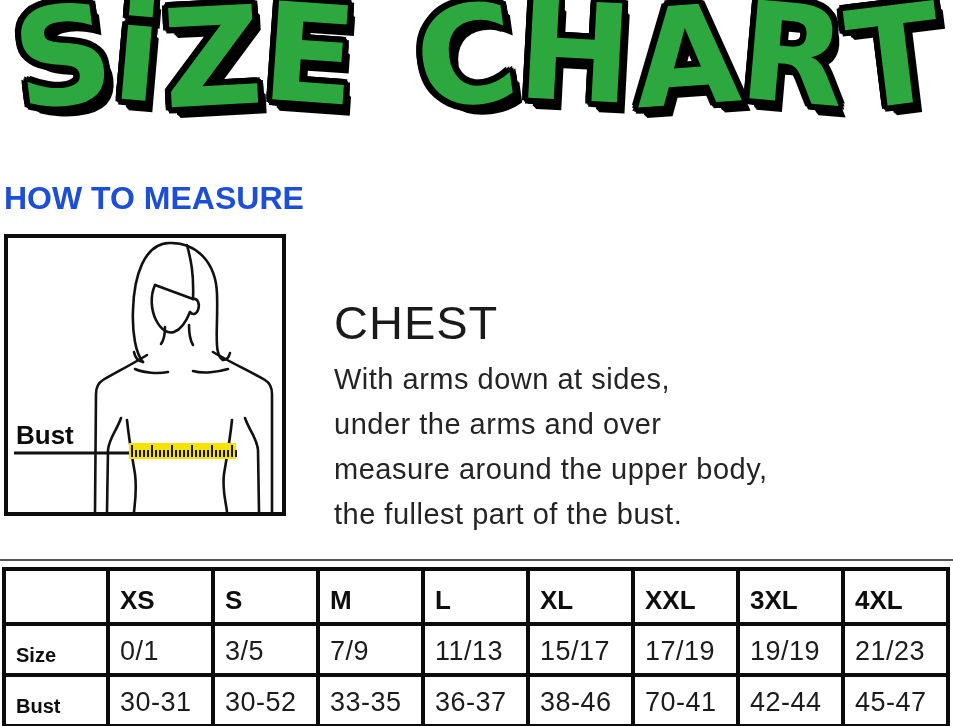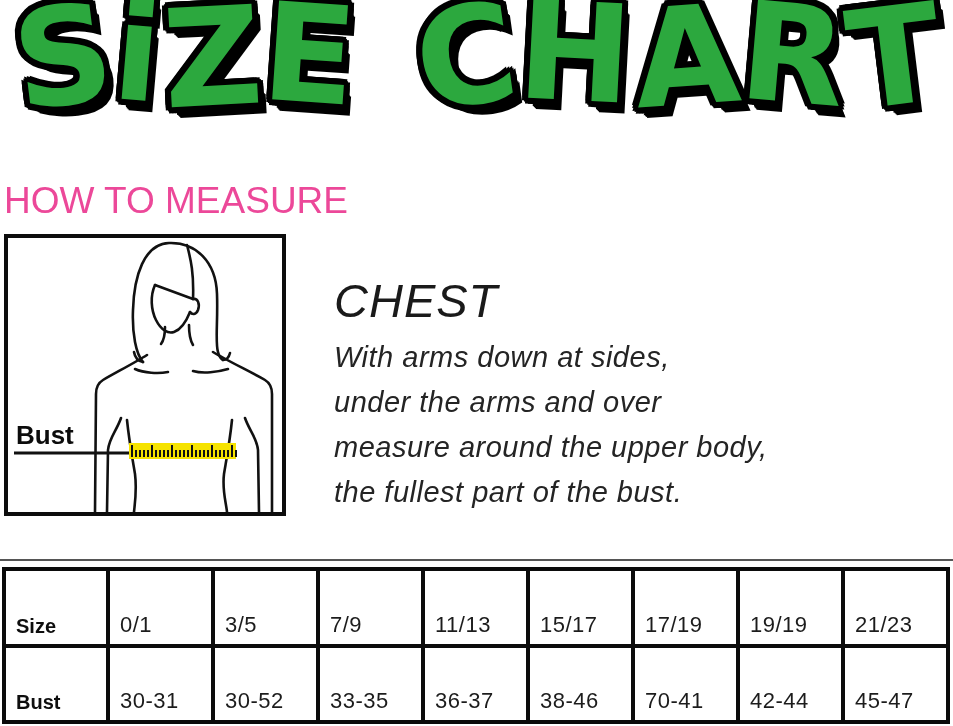--- a/index.html
+++ b/index.html
@@ -21,47 +21,47 @@
   .r1{transform:rotate(5deg) translateY(-2px);}
   .r2{transform:rotate(-3deg) translateY(3px);}
   .r3{transform:rotate(4deg);}
   .r4{transform:rotate(-8deg) translateY(2px);margin-left:58px;}
   .r5{transform:rotate(3deg) translateY(-2px);}
   .r6{transform:rotate(-4deg) translateY(2px);}
   .r7{transform:rotate(5deg);}
   .r8{transform:rotate(-7deg) translateY(2px);}
 
   
-  .htm-heading{position:absolute;left:4px;top:180px;font-size:37px;font-weight:normal;
-               color:#ec4899;letter-spacing:0px;}
+  .htm-heading{position:absolute;left:4px;top:180px;font-size:32px;font-weight:bold;
+               color:#1d4ed8;letter-spacing:0px;}
 
   .measure-box{position:absolute;left:4px;top:234px;width:282px;height:282px;
                border:4px solid #0d0d0d;box-sizing:border-box;background:#fff;}
   .measure-box svg{position:absolute;left:0;top:0;}
   .bust-label{position:absolute;left:8px;top:182px;font-size:26px;font-weight:bold;color:#0c0c0c;}
 
   
-  .chest-block{position:absolute;left:334px;top:276px;font-style:italic;}
+  .chest-block{position:absolute;left:334px;top:298px;}
   .chest-heading{font-size:47px;font-weight:normal;letter-spacing:1px;color:#1a1a1a;
                  margin:0 0 10px 0;line-height:1.05;}
   .chest-line{font-size:29px;font-weight:normal;letter-spacing:0.5px;color:#242424;
               line-height:45px;white-space:nowrap;}
 
   
   .thin-line{position:absolute;left:0;top:559px;width:953px;height:2px;background:#555;}
 
   
   table.size-table{position:absolute;left:2px;top:567px;width:948px;height:157px;
         border-collapse:collapse;table-layout:fixed;background:transparent;}
   table.size-table td{border:4px solid #0b0b0b;vertical-align:bottom;
         padding:0 0 6px 10px;overflow:hidden;}
   td.corner{border:none;background:transparent;}
   td.col-head{font-weight:bold;font-size:26px;color:#0e0e0e;}
   td.row-label{font-weight:bold;font-size:20px;color:#0e0e0e;}
-  td.cell{font-weight:normal;font-size:22px;color:#1c1c1c;letter-spacing:0.5px;}
+  td.cell{font-weight:normal;font-size:27px;color:#1c1c1c;letter-spacing:0.5px;}
 </style>
 </head>
 <body>
 
 <div class="page">
 
   <div class="title">
     <span class="lt r0">S</span><span class="lt r1">i</span><span class="lt r2">Z</span><span class="lt r3">E</span><span class="lt r4">C</span><span class="lt r5">H</span><span class="lt r6">A</span><span class="lt r7">R</span><span class="lt r8">T</span>
   </div>
 
@@ -121,20 +121,31 @@
       <col>
         <col>
         <col>
         <col>
         <col>
         <col>
         <col>
         <col>
     </colgroup>
     <tbody>
+        <tr style="height:55px">
+      <td class="corner"></td>
+      <td class="col-head">XS</td>
+      <td class="col-head">S</td>
+      <td class="col-head">M</td>
+      <td class="col-head">L</td>
+      <td class="col-head">XL</td>
+      <td class="col-head">XXL</td>
+      <td class="col-head">3XL</td>
+      <td class="col-head">4XL</td>
+    </tr>
     <tr style="height:51px">
       <td class="row-label">Size</td>
       <td class="cell">0/1</td>
       <td class="cell">3/5</td>
       <td class="cell">7/9</td>
       <td class="cell">11/13</td>
       <td class="cell">15/17</td>
       <td class="cell">17/19</td>
       <td class="cell">19/19</td>
       <td class="cell">21/23</td>

